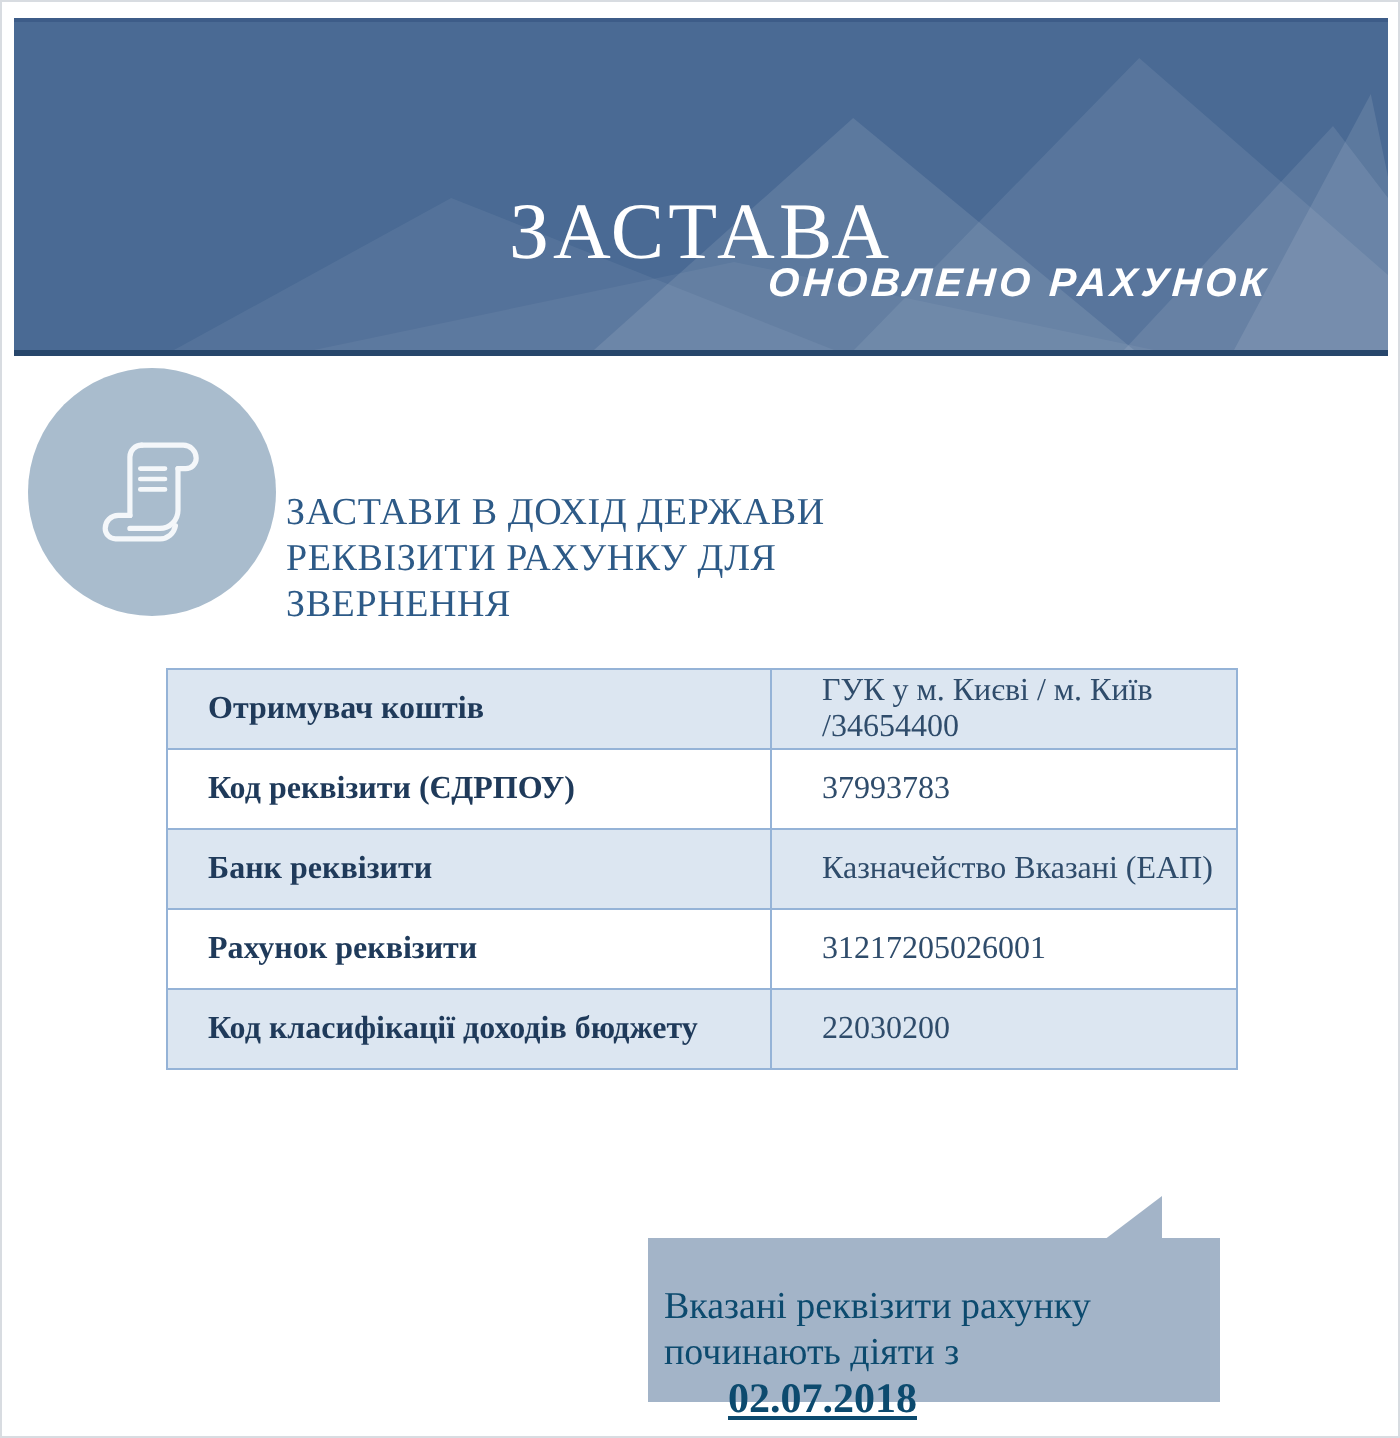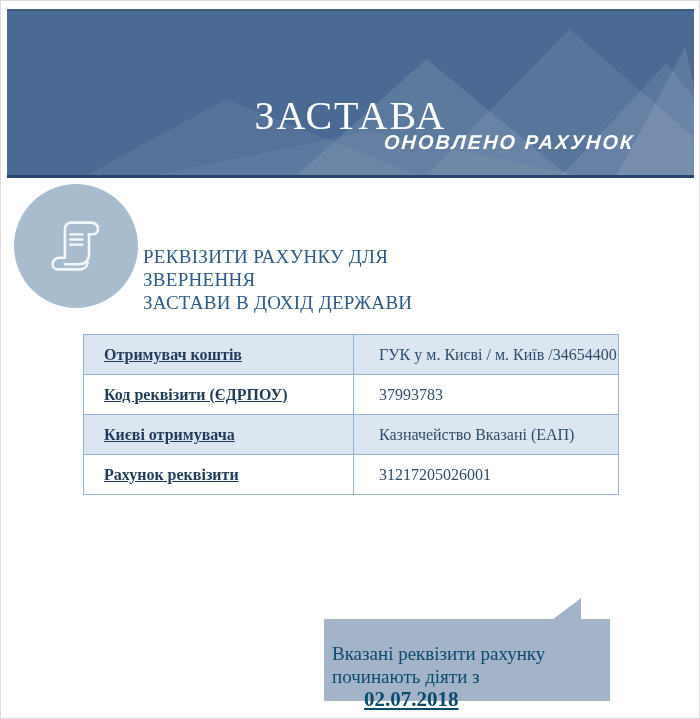--- a/index.html
+++ b/index.html
@@ -50,21 +50,21 @@
   table.req{
     position:absolute;left:82px;top:333px;width:536px;border-collapse:collapse;
     font-size:16px;
   }
   table.req td{
     border:1px solid var(--table_border,#95b3d7);
     height:40px;vertical-align:middle;box-sizing:border-box;
   }
   table.req tr:nth-child(odd) td{background:var(--table_alt_row,#dce6f1);}
   table.req tr:nth-child(even) td{background:#fff;}
-  td.lbl{width:270px;padding-left:20px;font-weight:bold;color:var(--table_label,#1f3a5a);text-decoration:underline;}
+  td.lbl{width:302px;padding-left:20px;font-weight:bold;color:var(--table_label,#1f3a5a);}
   td.val{padding-left:25px;color:var(--table_value,#2f4c6b);}
   
   .notice{
     position:absolute;left:323px;top:618px;width:286px;height:82px;box-sizing:border-box;
     background:var(--notice_bg,#a3b4c8);color:#0c4a6e;
     padding:23px 6px 0 8px;font-size:19px;line-height:23px;
     font-family:"Liberation Serif", serif;
   }
   .notice .date{font-weight:bold;font-size:21px;text-decoration:underline;margin-left:32px;}
   .notice-pointer{
@@ -100,41 +100,45 @@
         <path d="M80 42 v32 a14 14 0 0 1 -14 14 h-23"></path>
 
         <path d="M43 78 h-9 a10 10 0 0 0 -10 10 a8 8 0 0 0 8 8 h34 a12 12 0 0 0 12 -10"></path>
 
         <path d="M51 42 h19 M51 50 h19 M51 58 h19" stroke-width="3.6"></path>
       </g>
     </svg>
   </div>
 
   <div class="heading">
+    <div>ЗАСТАВИ В ДОХІД ДЕРЖАВИ</div>
     <div>РЕКВІЗИТИ РАХУНКУ ДЛЯ ЗВЕРНЕННЯ</div>
-    <div>ЗАСТАВИ В ДОХІД ДЕРЖАВИ</div>
   </div>
 
   <table class="req">
     <tbody>
         <tr>
           <td class="lbl">Отримувач коштів</td>
           <td class="val">ГУК у м. Києві / м. Київ /34654400</td>
         </tr>
         <tr>
           <td class="lbl">Код реквізити (ЄДРПОУ)</td>
           <td class="val">37993783</td>
         </tr>
         <tr>
-          <td class="lbl">Києві отримувача</td>
+          <td class="lbl">Банк реквізити</td>
           <td class="val">Казначейство Вказані (ЕАП)</td>
         </tr>
         <tr>
           <td class="lbl">Рахунок реквізити</td>
           <td class="val">31217205026001</td>
+        </tr>
+        <tr>
+          <td class="lbl">Код класифікації доходів бюджету</td>
+          <td class="val">22030200</td>
         </tr>
       </tbody>
   </table>
 
   <div class="notice-pointer"></div>
   <div class="notice">
     <div>Вказані реквізити рахунку</div>
     <div><span>починають діяти з </span><span class="date">02.07.2018</span></div>
   </div>
 

